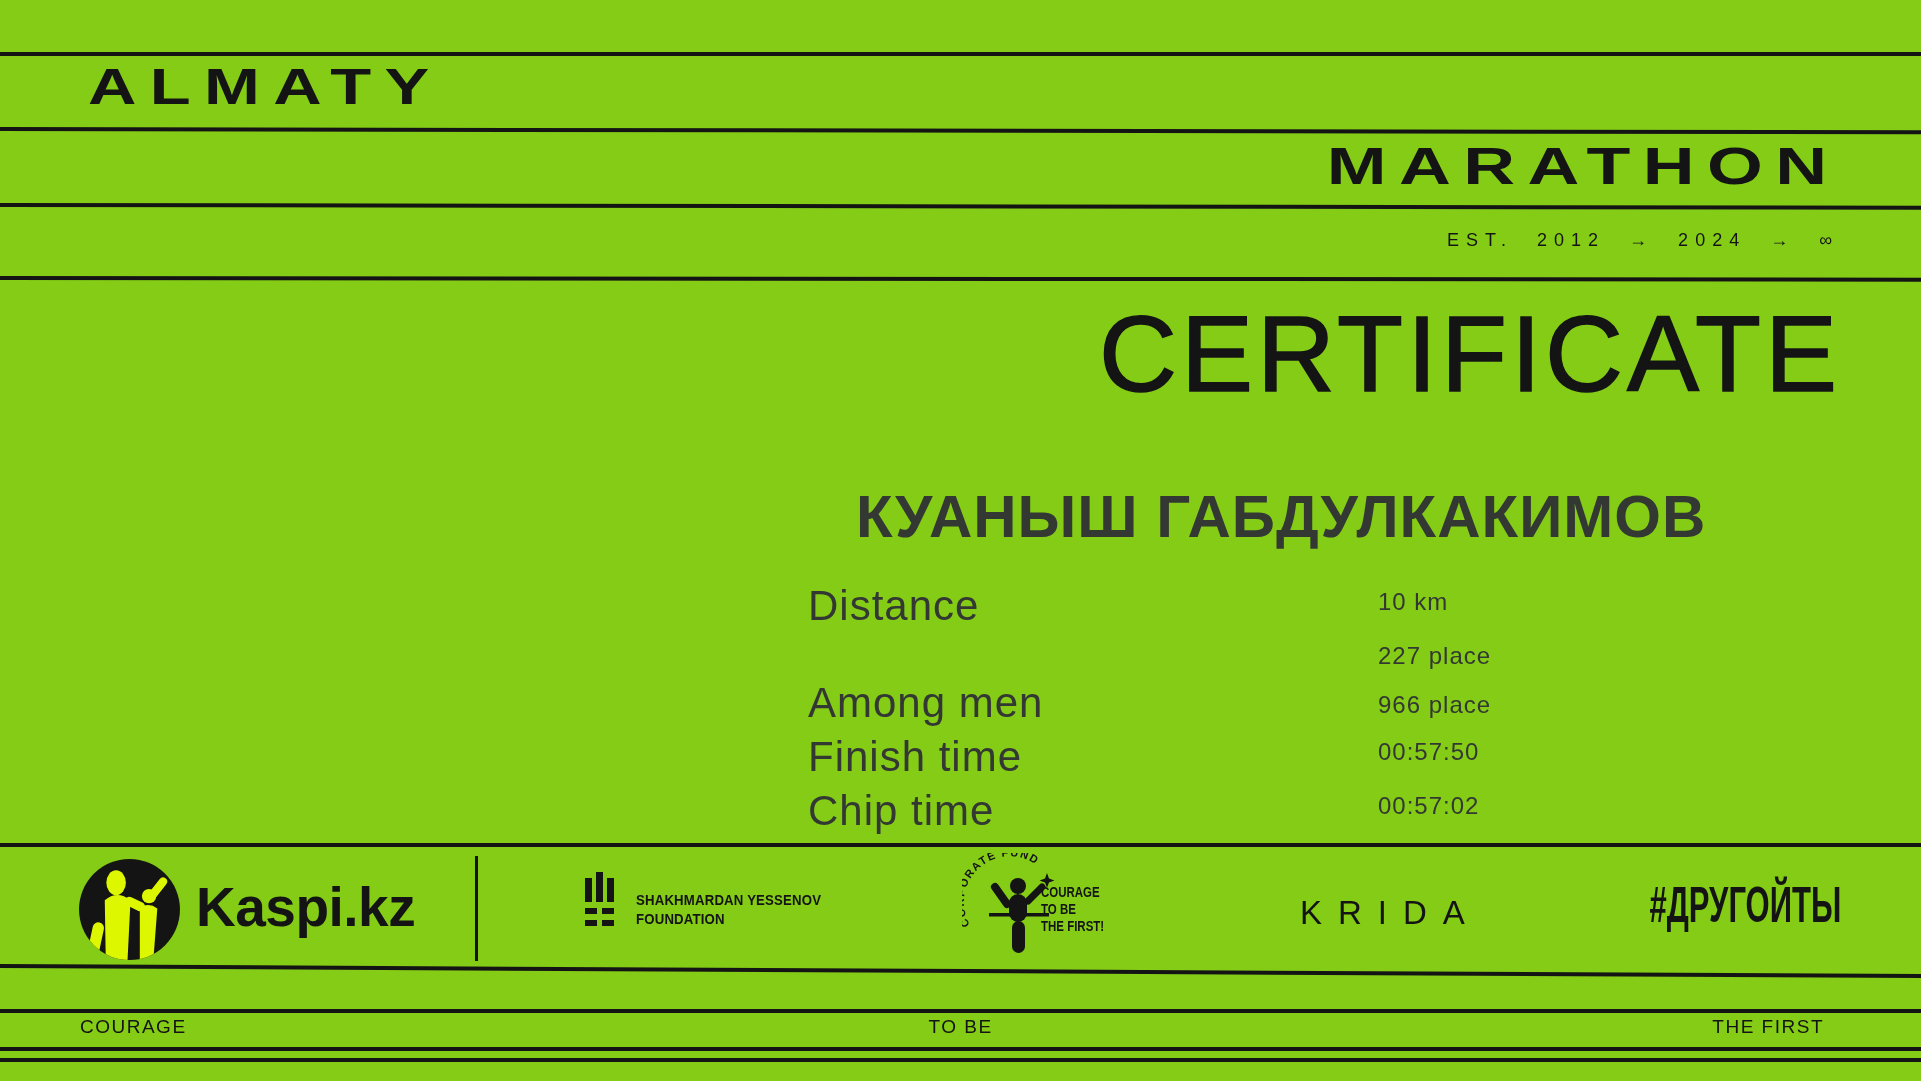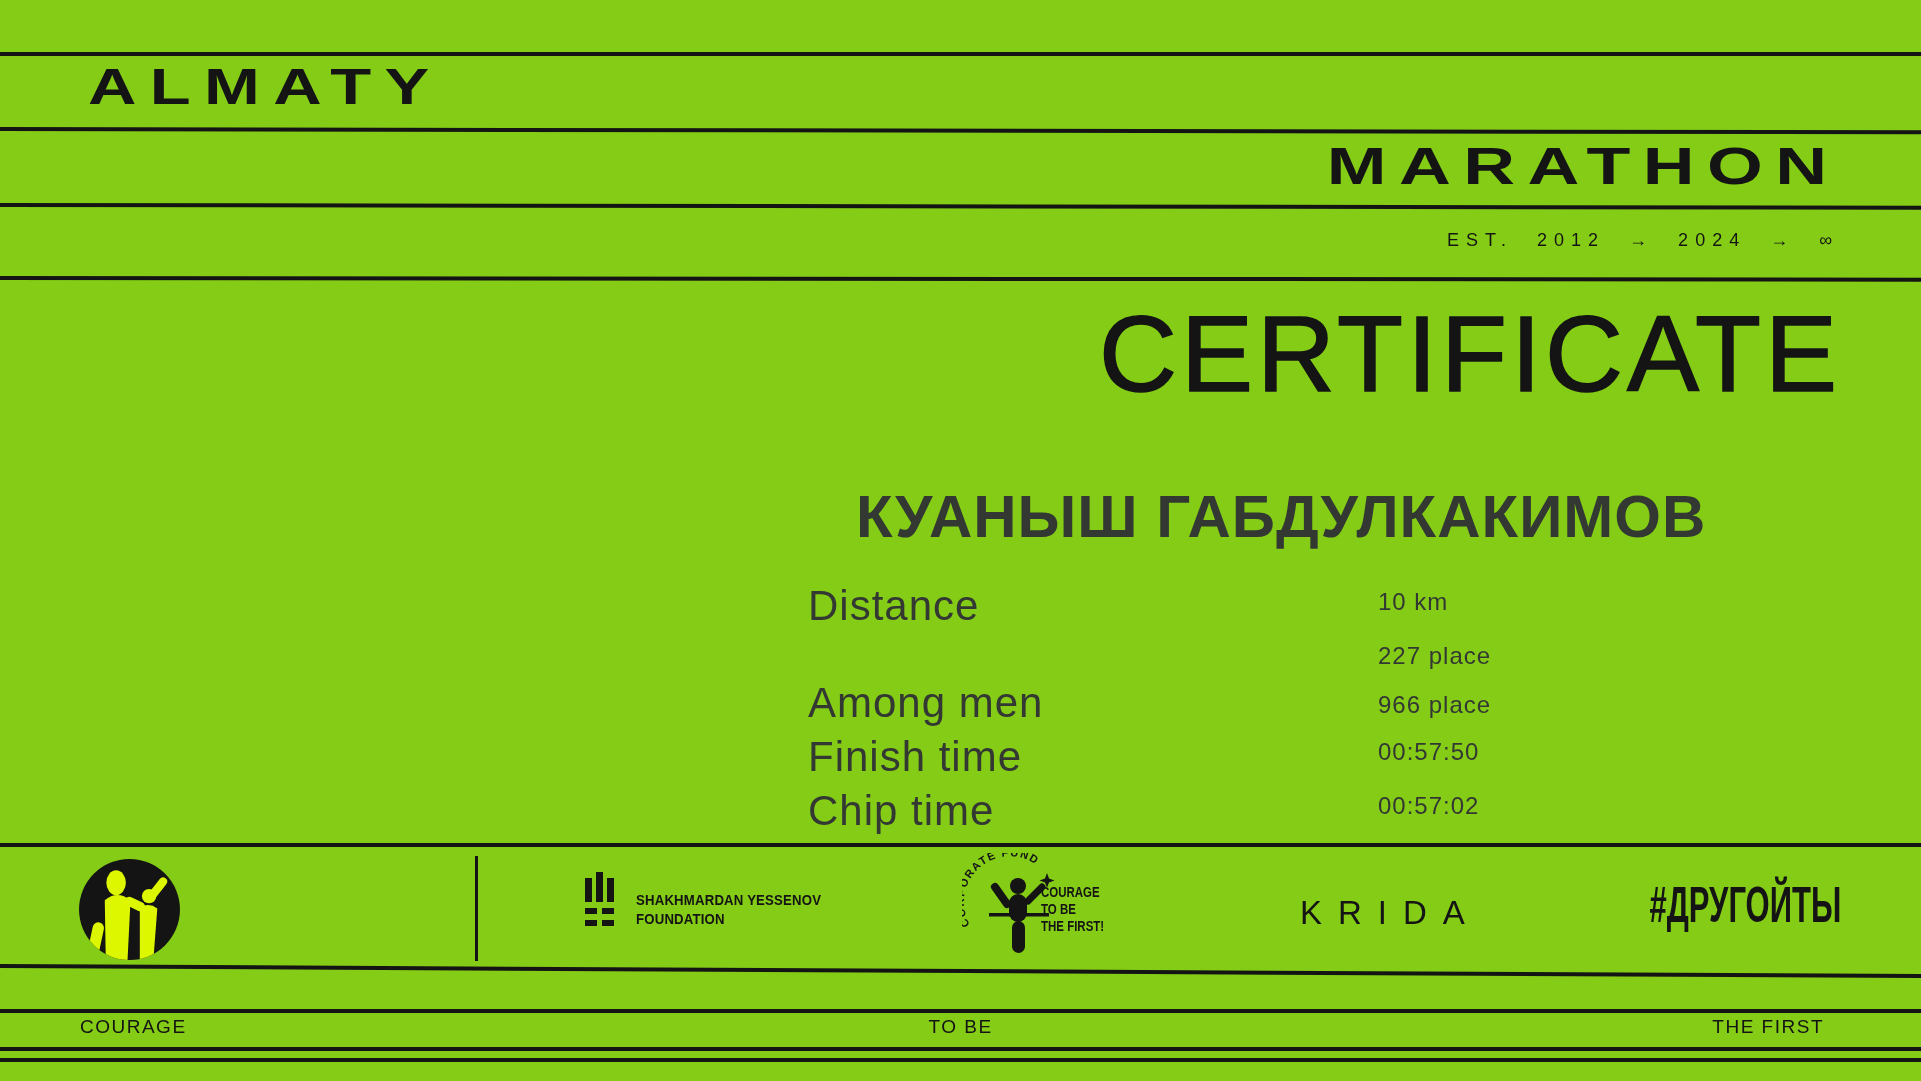--- a/index.html
+++ b/index.html
@@ -82,20 +82,21 @@
     <g clip-path="url(#kclip)" fill="#DDF701">
       <ellipse cx="37" cy="24" rx="9.5" ry="12"></ellipse>
       <path d="M26 41 Q38 31 51 41 L48 101 L27 101 Z"></path>
       <rect x="11" y="62" width="11" height="42" rx="5.5" transform="rotate(12 16 83)"></rect>
       <circle cx="69" cy="37" r="7"></circle>
       <rect x="73" y="17" width="8" height="25" rx="4" transform="rotate(38 77 30)"></rect>
       <path d="M60 48 Q69 43 77 49 L73 101 L60 101 Z"></path>
       <rect x="45" y="40" width="21" height="9" rx="4.5" transform="rotate(26 55 44)"></rect>
     </g>
   </svg>
+  <div class="t kaspi-word">Kaspi.kz</div>
 
   <div class="divider"></div>
 
   <svg class="yess-icon" viewBox="0 0 30 58">
     <g fill="#141414">
       <rect x="0" y="8" width="7" height="24"></rect>
       <rect x="11" y="2" width="7" height="30"></rect>
       <rect x="22" y="8" width="7" height="24"></rect>
       <rect x="0" y="38" width="12" height="6"></rect>
       <rect x="17" y="38" width="12" height="6"></rect>

